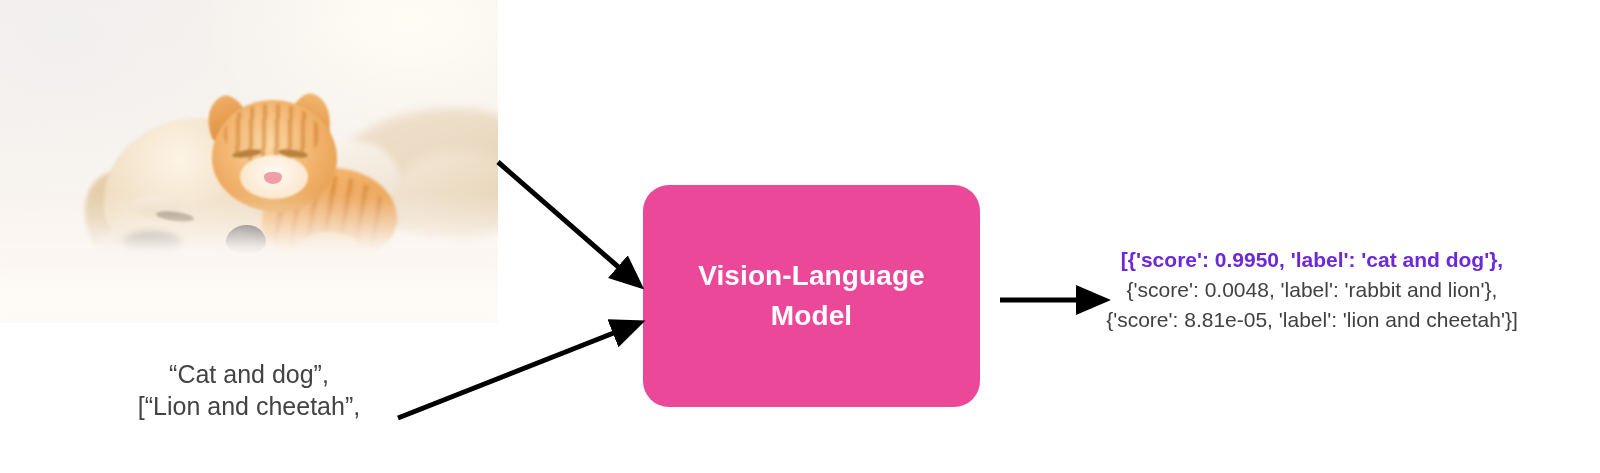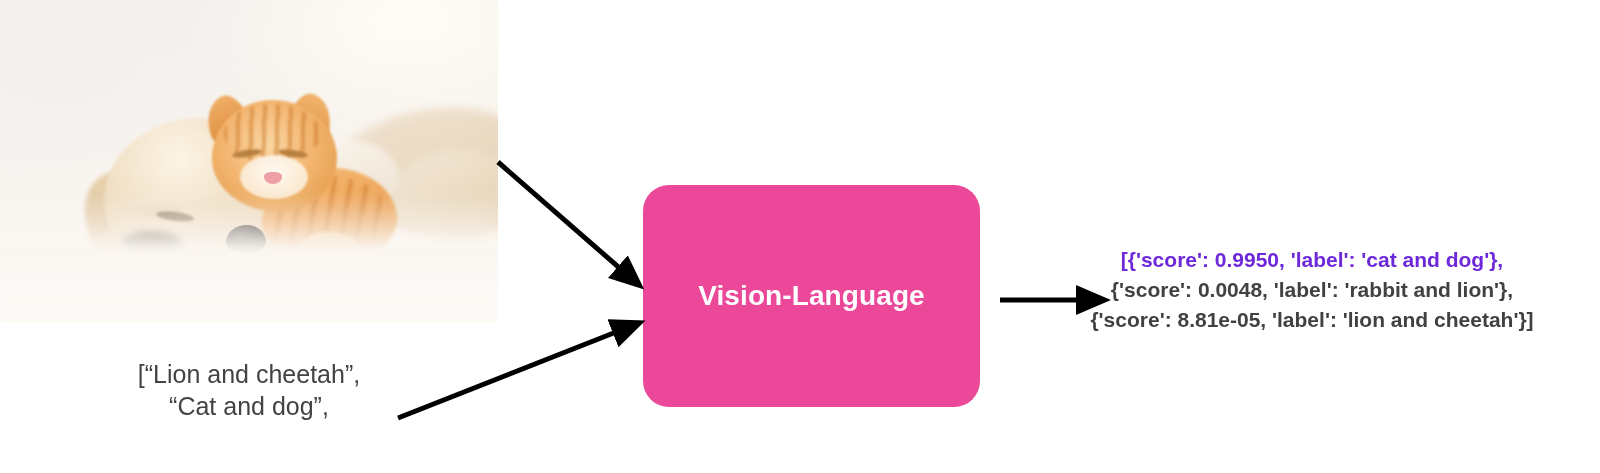--- a/index.html
+++ b/index.html
@@ -278,21 +278,21 @@
     position: absolute;
     left: 1062px;
     top: 245px;
     width: 500px;
     text-align: center;
     color: #414141;
     font-size: 21px;
     line-height: 30px;
     white-space: nowrap;
   }
-  #output-text .out-line { display: block; font-weight: bold; }
+  #output-text .out-line { display: block; }
   #output-text .out-line.top { font-weight: bold; color: #6d28d9; }
 </style>
 </head>
 <body>
 
 <div id="input-photo">
   <div class="ph-bg"></div>
   <div class="dog-body"></div>
   <div class="dog-body2"></div>
   <div class="blanket-fold"></div>
@@ -313,27 +313,28 @@
   <div class="kit-snout"></div>
   <div class="kit-eye-l"></div>
   <div class="kit-eye-r"></div>
   <div class="kit-nose"></div>
   <div class="kit-paw"></div>
   <div class="ph-floor"></div>
   <div class="fg-blur"></div>
 </div>
 
 <div id="prompt-text">
+  <div>“Cat and dog”,</div>
   <div>[“Lion and cheetah”,</div>
-  <div>“Cat and dog”,</div>
 </div>
 
 <div id="vlm-box">
   <div class="vlm-label">
     <div>Vision-Language</div>
+    <div>Model</div>
   </div>
 </div>
 
 <div id="output-text">
   <span class="out-line top">[{'score': 0.9950, 'label': 'cat and dog'},</span>
   <span class="out-line">{'score': 0.0048, 'label': 'rabbit and lion'},</span>
   <span class="out-line">{'score': 8.81e-05, 'label': 'lion and cheetah'}]</span>
 </div>
 
 <svg id="arrow-layer" viewBox="0 0 1600 473">

